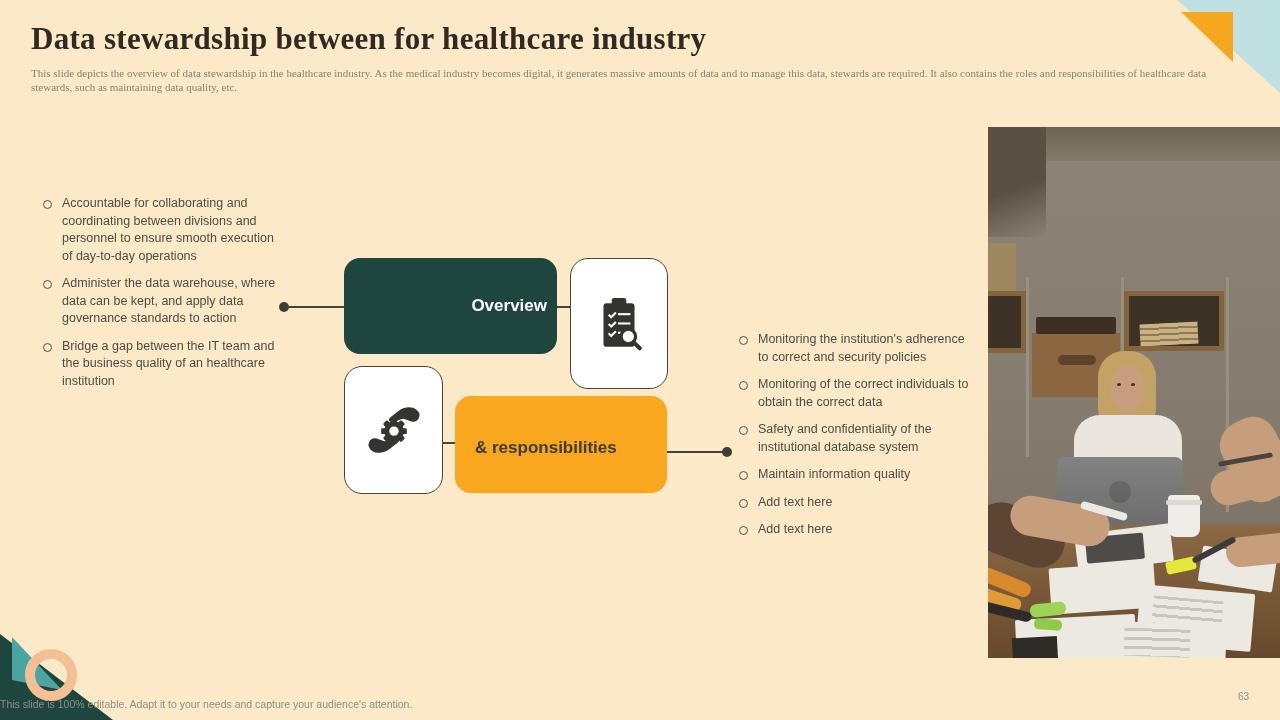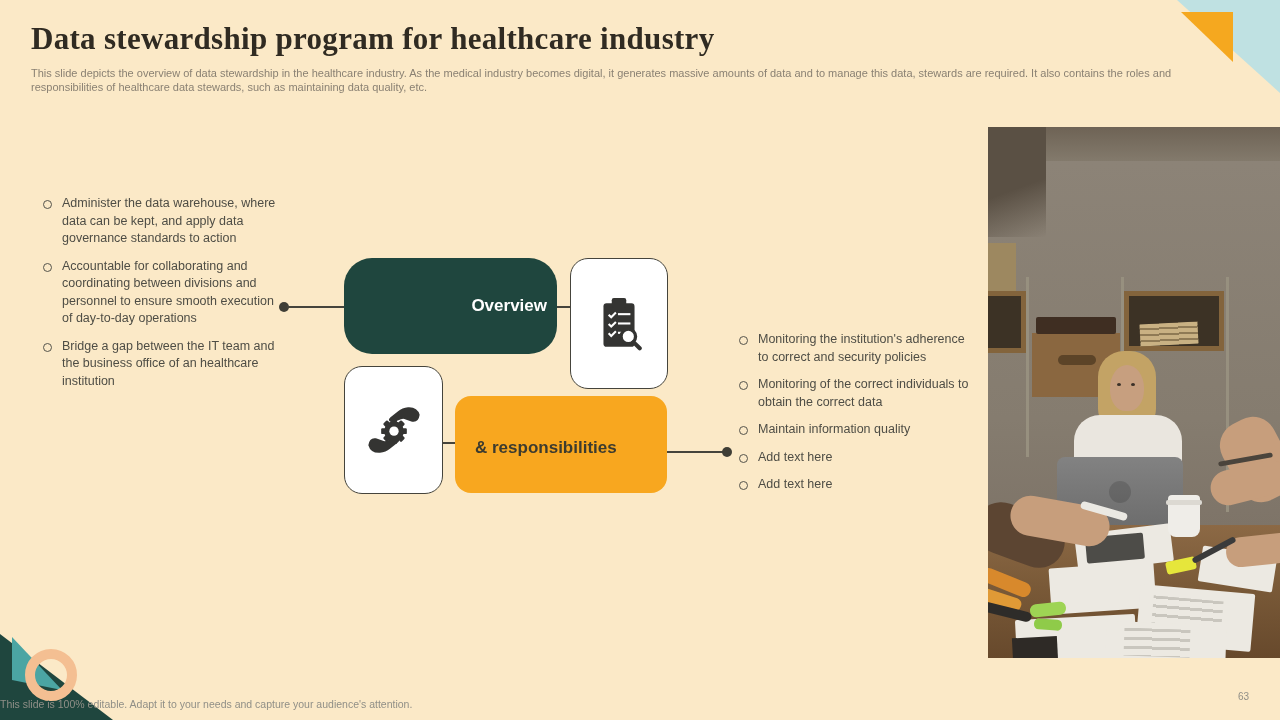--- a/index.html
+++ b/index.html
@@ -3,21 +3,21 @@
 <meta charset="utf-8">
 <style>
   * { margin:0; padding:0; box-sizing:border-box; }
   body { background:#d8d2c4; font-family:"Liberation Sans", sans-serif; }
   .slide { position:relative; width:1280px; height:720px; background:#FBE9C7; overflow:hidden; }
 
   
   .title { position:absolute; left:31px; top:20px; font-family:"Liberation Serif", serif;
            font-weight:700; font-size:31px; line-height:38px; color:#302B22; letter-spacing:.3px; }
   .subtitle { position:absolute; left:31px; top:66px; width:1198px; font-size:11px;
-              line-height:14px; color:#8A8173; }
+              line-height:14px; color:#8A8173;font-family:Liberation Serif, serif; }
 
   
   .tri-blue { position:absolute; top:0; right:0; width:103px; height:93px; background:#BFE1E2;
               clip-path:polygon(0 0,100% 0,100% 100%); }
   .tri-orange { position:absolute; top:12px; right:47px; width:52px; height:50px; background:#F5A81F;
               clip-path:polygon(0 0,100% 0,100% 100%); }
   .corner-dark { position:absolute; left:0; bottom:0; width:113px; height:86px; background:#1F463E;
               clip-path:polygon(0 0,100% 100%,0 100%); }
   .corner-teal { position:absolute; left:12px; top:637px; width:50px; height:53px; background:#4BA5A3;
               clip-path:polygon(0 0,100% 100%,0 81%); }
@@ -28,21 +28,21 @@
   .blist { position:absolute; list-style:none; }
   .blist li { position:relative; padding-left:22px; margin-bottom:10px; font-size:12.5px;
               line-height:17.5px; color:#4E4D45; }
   .blist li::before { content:""; position:absolute; left:3px; top:5px; width:7px; height:7px;
               border:1.4px solid #55544C; border-radius:50%; }
   .left-list { left:40px; top:195px; width:242px; }
   .right-list { left:736px; top:331px; width:240px; }
 
   
   .box-teal { position:absolute; left:344px; top:258px; width:213px; height:96px; background:#1F463E;
-              border-radius:28px; display:flex; align-items:center; justify-content:flex-end;
+              border-radius:16px; display:flex; align-items:center; justify-content:flex-end;
               padding-right:10px; color:#FFFFFF; font-size:17px; font-weight:700; }
   .box-orange { position:absolute; left:455px; top:396px; width:212px; height:97px; background:#F8A71F;
               border-radius:16px; display:flex; flex-direction:column; justify-content:center;
               padding:6px 12px 0 20px; color:#3C3B2F; font-size:17px; font-weight:700; line-height:21px; }
   .card { position:absolute; background:#FFFFFF; border:1px solid #45443C; border-radius:18px;
               display:flex; align-items:center; justify-content:center; }
   .card1 { left:570px; top:258px; width:98px; height:131px; }
   .card2 { left:344px; top:366px; width:99px; height:128px; }
   .conn { position:absolute; height:2px; background:#45443C; }
   .conn-left  { left:287px; top:306px; width:58px; }
@@ -92,27 +92,27 @@
 <body>
 
 <div class="slide">
 
   <div class="tri-blue"></div>
   <div class="tri-orange"></div>
   <div class="corner-dark"></div>
   <div class="corner-teal"></div>
   <div class="corner-ring"></div>
 
-  <div class="title">Data stewardship program for healthcare industry</div>
+  <div class="title">Data stewardship between for healthcare industry</div>
   <div class="subtitle">This slide depicts the overview of data stewardship in the healthcare industry. As the medical industry becomes digital, it generates massive amounts of data and to manage this data, stewards are required. It also contains the roles and responsibilities of healthcare data stewards, such as maintaining data quality, etc.</div>
 
   <ul class="blist left-list">
+    <li>Accountable for collaborating and coordinating between divisions and personnel to ensure smooth execution of day-to-day operations</li>
     <li>Administer the data warehouse, where data can be kept, and apply data governance standards to action</li>
-    <li>Accountable for collaborating and coordinating between divisions and personnel to ensure smooth execution of day-to-day operations</li>
-    <li>Bridge a gap between the IT team and the business office of an healthcare institution</li>
+    <li>Bridge a gap between the IT team and the business quality of an healthcare institution</li>
   </ul>
 
   <div class="dot dot-left"></div>
   <div class="conn conn-left"></div>
   <div class="conn conn-mid1"></div>
   <div class="conn conn-mid2"></div>
   <div class="conn conn-right"></div>
   <div class="dot dot-right"></div>
 
   <div class="box-teal">
@@ -151,20 +151,21 @@
     </svg>
   </div>
 
   <div class="box-orange">
     <span>&amp; responsibilities</span>
   </div>
 
   <ul class="blist right-list">
     <li>Monitoring the institution's adherence to correct and security policies</li>
     <li>Monitoring of the correct individuals to obtain the correct data</li>
+    <li>Safety and confidentiality of the institutional database system</li>
     <li>Maintain information quality</li>
     <li>Add text here</li>
     <li>Add text here</li>
   </ul>
 
   <div class="photo" title="Team meeting at a wooden table: woman behind a laptop, shelves in background, papers, coffee cup and highlighters">
     <div class="ph-ceiling"></div>
     <div class="ph-darktl"></div>
     <div class="ph-cardboard"></div>
     <div class="ph-frame-v" style="left:38px;top:150px;height:180px;"></div>

